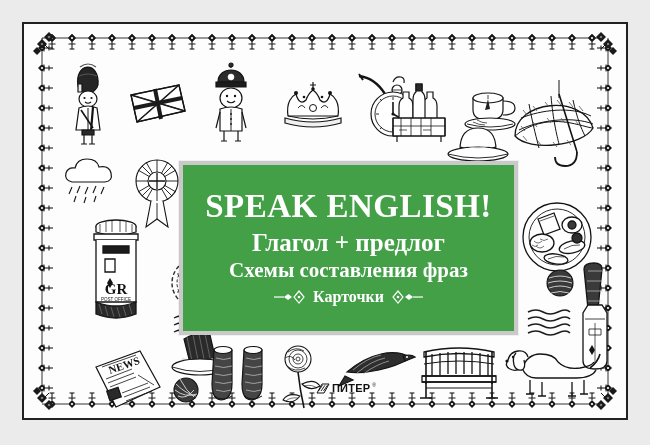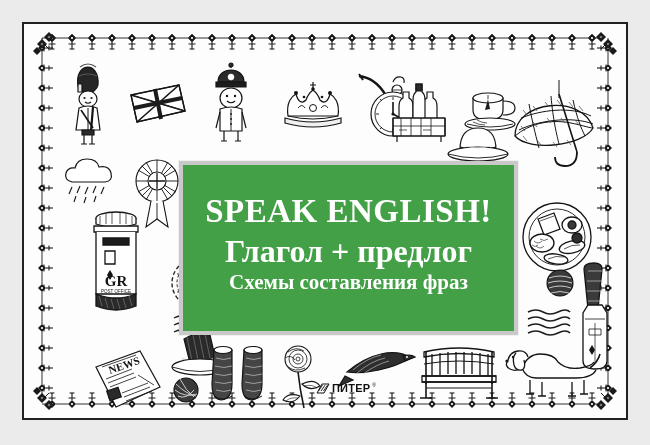--- a/index.html
+++ b/index.html
@@ -95,21 +95,21 @@
   }
   #title-main {
     font-size: 33px;
     font-weight: bold;
     letter-spacing: 0.5px;
     line-height: 1.02;
     margin-bottom: 6px;
     white-space: nowrap;
   }
   #title-sub1 {
-    font-size: 32px;
+    font-size: 25px;
     font-weight: bold;
     line-height: 1.05;
     margin-bottom: 3px;
     white-space: nowrap;
   }
   #title-sub2 {
     font-size: 21px;
     font-weight: bold;
     line-height: 1.05;
     margin-bottom: 7px;
@@ -525,21 +525,21 @@
             <path d="M30 3 v42 M9 24 h42 M15 9 l30 30 M45 9 l-30 30"></path>
             <path d="M19 5 l22 38 M41 5 l-22 38 M11 35 l38 -22 M11 13 l38 22"></path>
           </g>
           <circle cx="30" cy="24" r="9" fill="#fff"></circle>
           <path d="M30 16 v16 M22 24 h16" stroke-width="1.3"></path>
           <path d="M24 44 l-5 26 l11 -8 l11 8 l-5 -26" fill="#fff"></path>
           <path d="M30 46 v16" stroke-width="0.9"></path>
         </svg>
       </div>
 
-      <div class="doodle" style="left:60px; top:184px;">
+      <div class="doodle" style="left:60px; top:192px;">
         <svg width="64" height="110" viewBox="0 0 64 110" fill="none" stroke="#141414" stroke-width="1.3">
           <ellipse cx="32" cy="10" rx="20" ry="6" fill="#fff"></ellipse>
           <path d="M12 10 v6 q20 7 40 0 v-6" fill="#fff"></path>
           <g stroke-width="0.7">
               <path d="M16 8 v8 M22 6 v10 M28 5 v11 M36 5 v11 M42 6 v10 M48 8 v8"></path>
             </g>
           <path d="M10 18 h44 v6 h-44 z" fill="#fff"></path>
           <path d="M12 24 v62 h40 v-62" fill="#fff"></path>
           <path d="M19 30 h26 v7 h-26 z" fill="#1c1c1c"></path>
           <path d="M21 43 h10 v13 h-10 z" fill="#fff"></path>
@@ -745,20 +745,35 @@
           <path d="M66 52 h8 M78 50 h8"></path>
           <path d="M88 24 q8 -6 10 -14" stroke-width="1.6"></path>
         </svg>
       </div>
 
       <div id="panel">
         <div id="panel-stack">
           <div id="title-main">SPEAK ENGLISH!</div>
           <div id="title-sub1">Глагол + предлог</div>
           <div id="title-sub2">Схемы составления фраз</div>
+          <div id="title-kicker-row">
+            <svg class="kicker-orn" width="34" height="14" viewBox="0 0 34 14">
+              <path d="M2 7 h10" stroke="#ffffff" stroke-width="1.2" fill="none"></path>
+              <path d="M12 7 l4 -3 l4 3 l-4 3 z" fill="#ffffff"></path>
+              <path d="M22 7 l5 -6 l5 6 l-5 6 z" fill="none" stroke="#ffffff" stroke-width="1.2"></path>
+              <circle cx="27" cy="7" r="1.3" fill="#ffffff"></circle>
+            </svg>
+            <div id="title-kicker">Карточки</div>
+            <svg class="kicker-orn" width="34" height="14" viewBox="0 0 34 14">
+              <path d="M32 7 h-10" stroke="#ffffff" stroke-width="1.2" fill="none"></path>
+              <path d="M22 7 l-4 -3 l-4 3 l4 3 z" fill="#ffffff"></path>
+              <path d="M12 7 l-5 -6 l-5 6 l5 6 z" fill="none" stroke="#ffffff" stroke-width="1.2"></path>
+              <circle cx="7" cy="7" r="1.3" fill="#ffffff"></circle>
+            </svg>
+          </div>
         </div>
       </div>
 
       <div id="publisher">
         <svg width="14" height="12" viewBox="0 0 14 12">
           <path d="M1 10 L6 1 L13 1 L8 10 Z" fill="none" stroke="#111111" stroke-width="1"></path>
           <path d="M2.5 8 L6.5 2.2 M5 8 L9 2.2 M7.5 8 L11.5 2.2" stroke="#111111" stroke-width="0.9"></path>
         </svg>
         <span id="publisher-name">ПИТЕР</span>
         <span id="publisher-tm">®</span>

